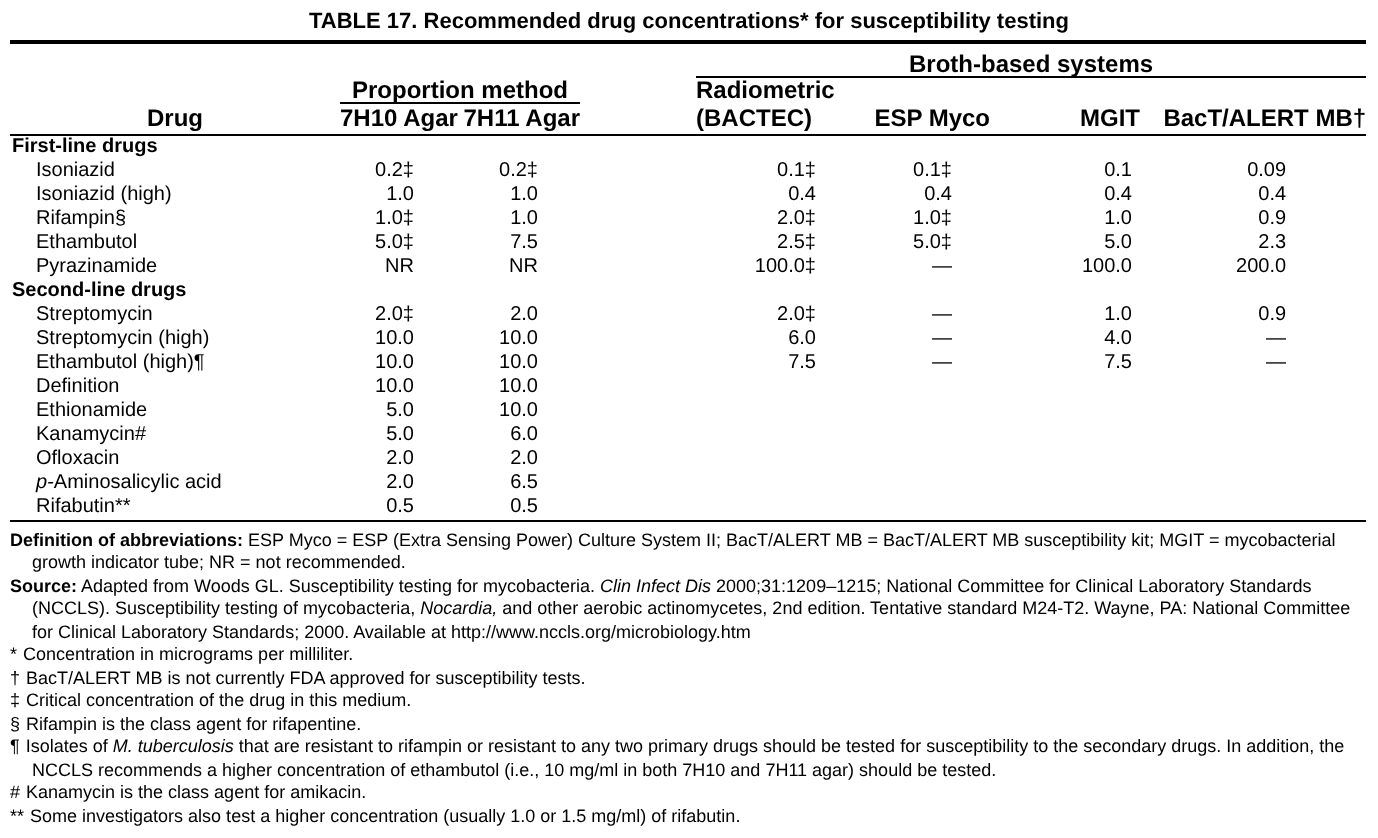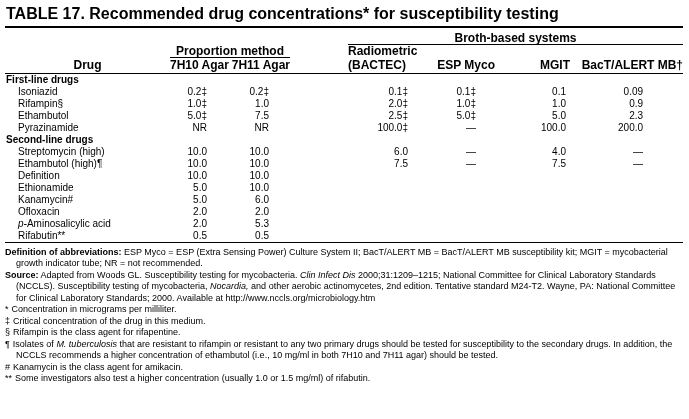--- a/index.html
+++ b/index.html
@@ -1,21 +1,21 @@
 <!DOCTYPE html>
 <html><head>
 <meta charset="utf-8">
 <style>
   * { margin:0; padding:0; box-sizing:border-box; }
   html, body { background:#fff; }
   body { width:689px; height:419px; overflow:hidden; color:#000;
          font-family:"Liberation Sans","DejaVu Sans",sans-serif; }
   .page { padding:3px 6px 0 5px; }
-  .title { font-size:16px; font-weight:bold; padding:2px 0 3px 1px;
-           border-bottom:2px solid #000; }
+  .title { font-size:11px; font-weight:bold; padding:2px 0 3px 1px;
+           border-bottom:2px solid #000;text-align:center; }
   table.tbl { width:678px; border-collapse:collapse; table-layout:fixed;
               border-bottom:1px solid #000; margin-top:1px; }
   .tbl th { font-weight:bold; font-size:12px; vertical-align:bottom;
             padding:0; line-height:12px; white-space:nowrap; }
   .tbl td { font-size:10px; padding:0; line-height:12px; height:12px;
             white-space:nowrap; vertical-align:bottom; }
   tr.grow1 th { height:15px; }
   tr.grow2 th { height:13px; }
   tr.colhead th { height:16px; border-bottom:1px solid #000; padding-bottom:2px; }
   .group-hdr { text-align:center; border-bottom:1px solid #000; padding-bottom:1px; }
@@ -90,20 +90,30 @@
           <td class="drug"><span>Isoniazid</span></td>
           <td class="val v0">0.2‡</td>
           <td class="val v1">0.2‡</td>
           <td></td>
           <td class="val v2">0.1‡</td>
           <td class="val v3">0.1‡</td>
           <td class="val v4">0.1</td>
           <td class="val v5">0.09</td>
         </tr>
         <tr>
+          <td class="drug"><span>Isoniazid (high)</span></td>
+          <td class="val v0">1.0</td>
+          <td class="val v1">1.0</td>
+          <td></td>
+          <td class="val v2">0.4</td>
+          <td class="val v3">0.4</td>
+          <td class="val v4">0.4</td>
+          <td class="val v5">0.4</td>
+        </tr>
+        <tr>
           <td class="drug"><span>Rifampin§</span></td>
           <td class="val v0">1.0‡</td>
           <td class="val v1">1.0</td>
           <td></td>
           <td class="val v2">2.0‡</td>
           <td class="val v3">1.0‡</td>
           <td class="val v4">1.0</td>
           <td class="val v5">0.9</td>
         </tr>
         <tr>
@@ -123,20 +133,30 @@
           <td></td>
           <td class="val v2">100.0‡</td>
           <td class="val v3">—</td>
           <td class="val v4">100.0</td>
           <td class="val v5">200.0</td>
         </tr>
         <tr>
           <td colspan="8" class="section-label">Second-line drugs</td>
         </tr>
         <tr>
+          <td class="drug"><span>Streptomycin</span></td>
+          <td class="val v0">2.0‡</td>
+          <td class="val v1">2.0</td>
+          <td></td>
+          <td class="val v2">2.0‡</td>
+          <td class="val v3">—</td>
+          <td class="val v4">1.0</td>
+          <td class="val v5">0.9</td>
+        </tr>
+        <tr>
           <td class="drug"><span>Streptomycin (high)</span></td>
           <td class="val v0">10.0</td>
           <td class="val v1">10.0</td>
           <td></td>
           <td class="val v2">6.0</td>
           <td class="val v3">—</td>
           <td class="val v4">4.0</td>
           <td class="val v5">—</td>
         </tr>
         <tr>
@@ -185,21 +205,21 @@
           <td class="val v1">2.0</td>
           <td></td>
           <td class="val v2"></td>
           <td class="val v3"></td>
           <td class="val v4"></td>
           <td class="val v5"></td>
         </tr>
         <tr>
           <td class="drug"><span class="it">p-</span><span>Aminosalicylic acid</span></td>
           <td class="val v0">2.0</td>
-          <td class="val v1">5.3</td>
+          <td class="val v1">6.5</td>
           <td></td>
           <td class="val v2"></td>
           <td class="val v3"></td>
           <td class="val v4"></td>
           <td class="val v5"></td>
         </tr>
         <tr>
           <td class="drug"><span>Rifabutin**</span></td>
           <td class="val v0">0.5</td>
           <td class="val v1">0.5</td>
@@ -209,19 +229,20 @@
           <td class="val v4"></td>
           <td class="val v5"></td>
         </tr>
       </tbody>
   </table>
 
   <div class="footnotes">
       <div class="footnote"><span class="fn-label">Definition of abbreviations:</span><span> ESP Myco = ESP (Extra Sensing Power) Culture System II; BacT/ALERT MB = BacT/ALERT MB susceptibility kit; MGIT = mycobacterial growth indicator tube; NR = not recommended.</span></div>
       <div class="footnote"><span class="fn-label">Source:</span><span> Adapted from Woods GL. Susceptibility testing for mycobacteria. </span><span class="it">Clin Infect Dis</span><span> 2000;31:1209–1215; National Committee for Clinical Laboratory Standards (NCCLS). Susceptibility testing of mycobacteria, </span><span class="it">Nocardia,</span><span> and other aerobic actinomycetes, 2nd edition. Tentative standard M24-T2. Wayne, PA: National Committee for Clinical Laboratory Standards; 2000. Available at http://www.nccls.org/microbiology.htm</span></div>
       <div class="footnote"><span class="marker">*</span><span>Concentration in micrograms per milliliter.</span></div>
+      <div class="footnote"><span class="marker">†</span><span>BacT/ALERT MB is not currently FDA approved for susceptibility tests.</span></div>
       <div class="footnote"><span class="marker">‡</span><span>Critical concentration of the drug in this medium.</span></div>
       <div class="footnote"><span class="marker">§</span><span>Rifampin is the class agent for rifapentine.</span></div>
       <div class="footnote"><span class="marker">¶</span><span>Isolates of </span><span class="it">M. tuberculosis</span><span> that are resistant to rifampin or resistant to any two primary drugs should be tested for susceptibility to the secondary drugs. In addition, the NCCLS recommends a higher concentration of ethambutol (i.e., 10 mg/ml in both 7H10 and 7H11 agar) should be tested.</span></div>
       <div class="footnote"><span class="marker">#</span><span>Kanamycin is the class agent for amikacin.</span></div>
       <div class="footnote"><span class="marker">**</span><span>Some investigators also test a higher concentration (usually 1.0 or 1.5 mg/ml) of rifabutin.</span></div>
     </div>
 </div>
 
 </body></html>

